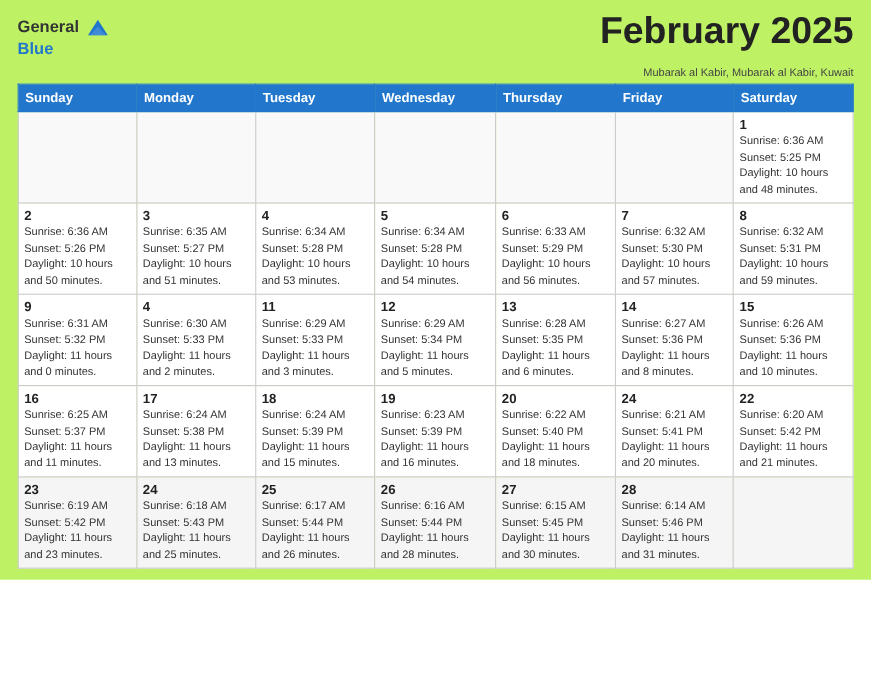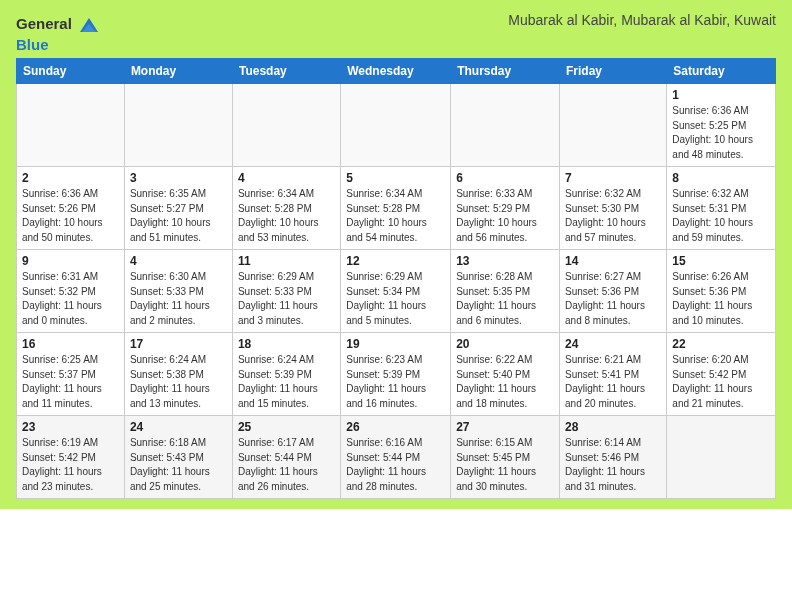--- a/index.html
+++ b/index.html
@@ -36,23 +36,23 @@
     .title-block {
       text-align: right;
     }
     .month-title {
       font-size: 34px;
       font-weight: bold;
       color: #222;
       line-height: 1.1;
     }
     .location-title {
-      font-size: 14px;
+      font-size: 10px;
       color: #444;
-      margin-top: 2px;
+      margin-top: 14px;
     }
     .calendar {
       width: 100%;
       border-collapse: collapse;
       margin-top: 0;
     }
     .calendar th {
       background: #2277cc;
       color: #fff;
       font-size: 12px;
@@ -105,20 +105,21 @@
             <polygon points="2,18 11,4 20,18" fill="#2277cc"></polygon>
             <polygon points="11,10 18,18 4,18" fill="#5599dd" opacity="0.6"></polygon>
           </svg>
         </div>
         <div>
           <span style="font-size:15px;font-weight:bold;color:#2277cc;text-align:right;">Blue</span>
         </div>
       </div>
     </div>
     <div class="title-block">
+      <div class="month-title">February 2025</div>
       <div class="location-title">Mubarak al Kabir, Mubarak al Kabir, Kuwait</div>
     </div>
   </div>
 
   <table class="calendar">
     <thead>
       <tr>
         <th>Sunday</th>
         <th>Monday</th>
         <th>Tuesday</th>

